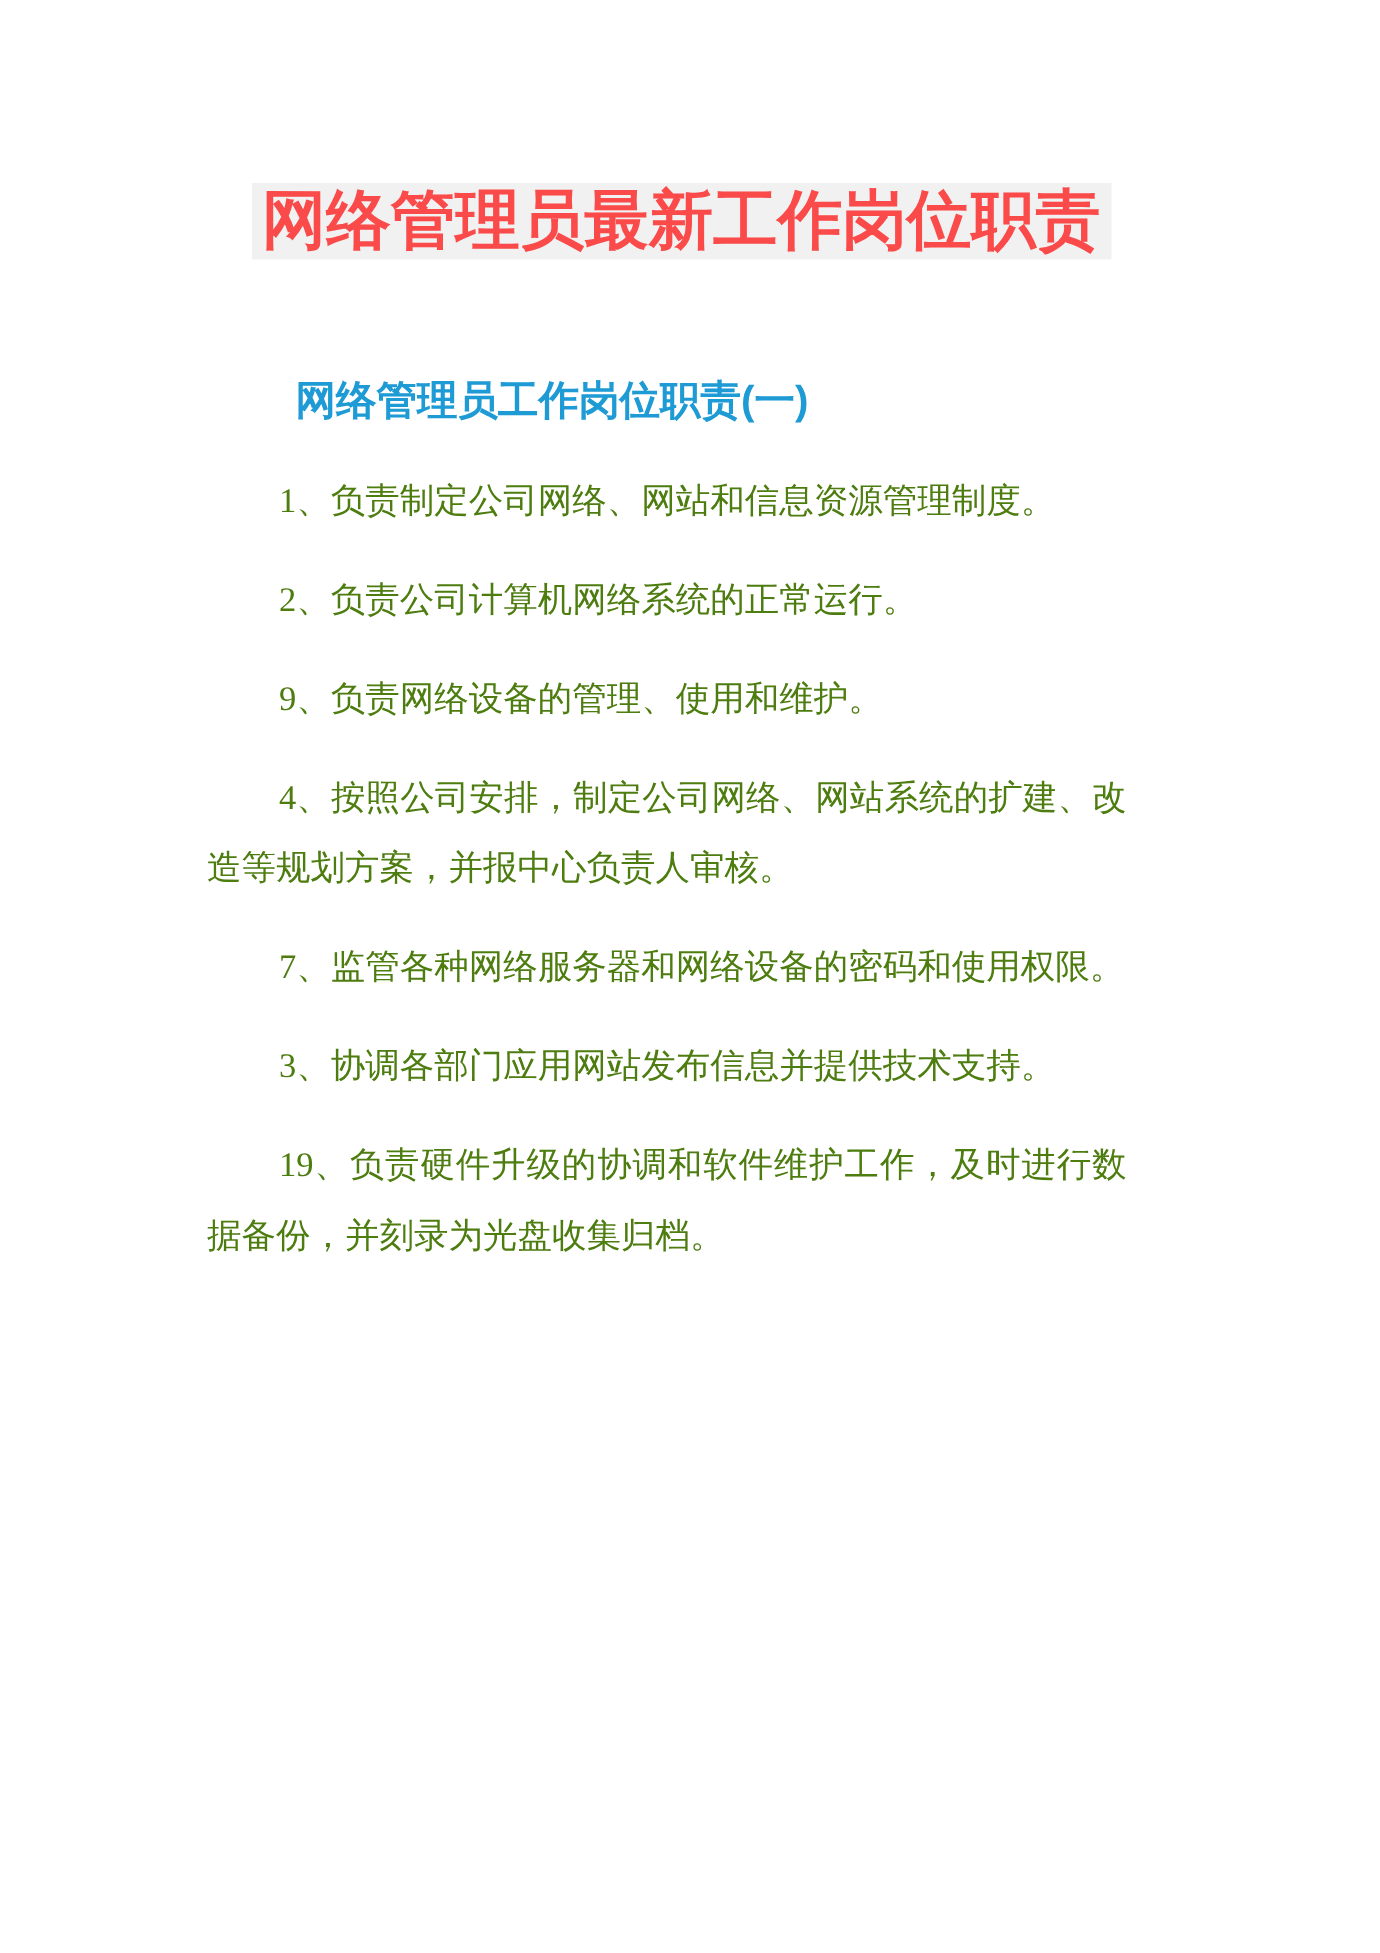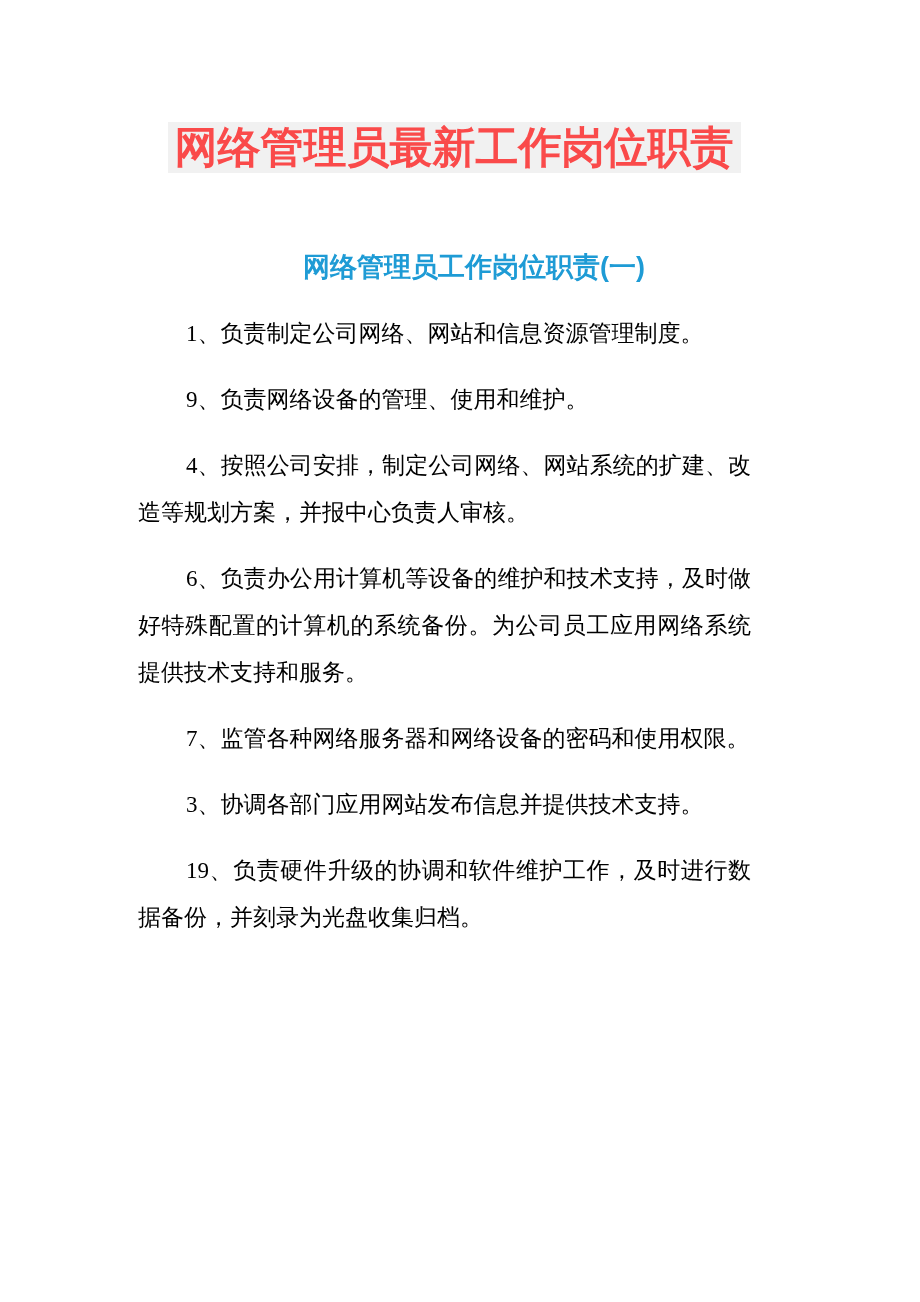--- a/index.html
+++ b/index.html
@@ -36,50 +36,49 @@
     color: #1c1c1c;
   }
   .section-heading {
     margin: 77px 0 0 0;
     padding-left: 59px;
     font-family: "Liberation Sans", "DejaVu Sans", sans-serif;
     font-weight: bold;
     font-size: 27px;
     line-height: 34px;
     color: #1e9bd5;
-    text-align: center;
   }
   .duty {
     margin: 19px 0;
     font-size: 23px;
     line-height: 47px;
     text-indent: 48px;
     text-align: justify;
     text-justify: inter-character;
-    color: #000000;
+    color: #4d7c0f;
   }
   .duty:first-of-type {
     margin-top: 26px;
   }
 </style>
 </head>
 <body>
 
 <div class="page">
 
   <div class="title-row">
     <span class="title-highlight">网络管理员最新工作岗位职责</span>
   </div>
 
   <div class="content">
 
     <h2 class="section-heading">网络管理员工作岗位职责(一)</h2>
 
     <p class="duty">1、负责制定公司网络、网站和信息资源管理制度。</p>
+    <p class="duty">2、负责公司计算机网络系统的正常运行。</p>
     <p class="duty">9、负责网络设备的管理、使用和维护。</p>
     <p class="duty">4、按照公司安排，制定公司网络、网站系统的扩建、改造等规划方案，并报中心负责人审核。</p>
-    <p class="duty">6、负责办公用计算机等设备的维护和技术支持，及时做好特殊配置的计算机的系统备份。为公司员工应用网络系统提供技术支持和服务。</p>
     <p class="duty">7、监管各种网络服务器和网络设备的密码和使用权限。</p>
     <p class="duty">3、协调各部门应用网站发布信息并提供技术支持。</p>
     <p class="duty">19、负责硬件升级的协调和软件维护工作，及时进行数据备份，并刻录为光盘收集归档。</p>
 
   </div>
 </div>
 
 </body></html>

